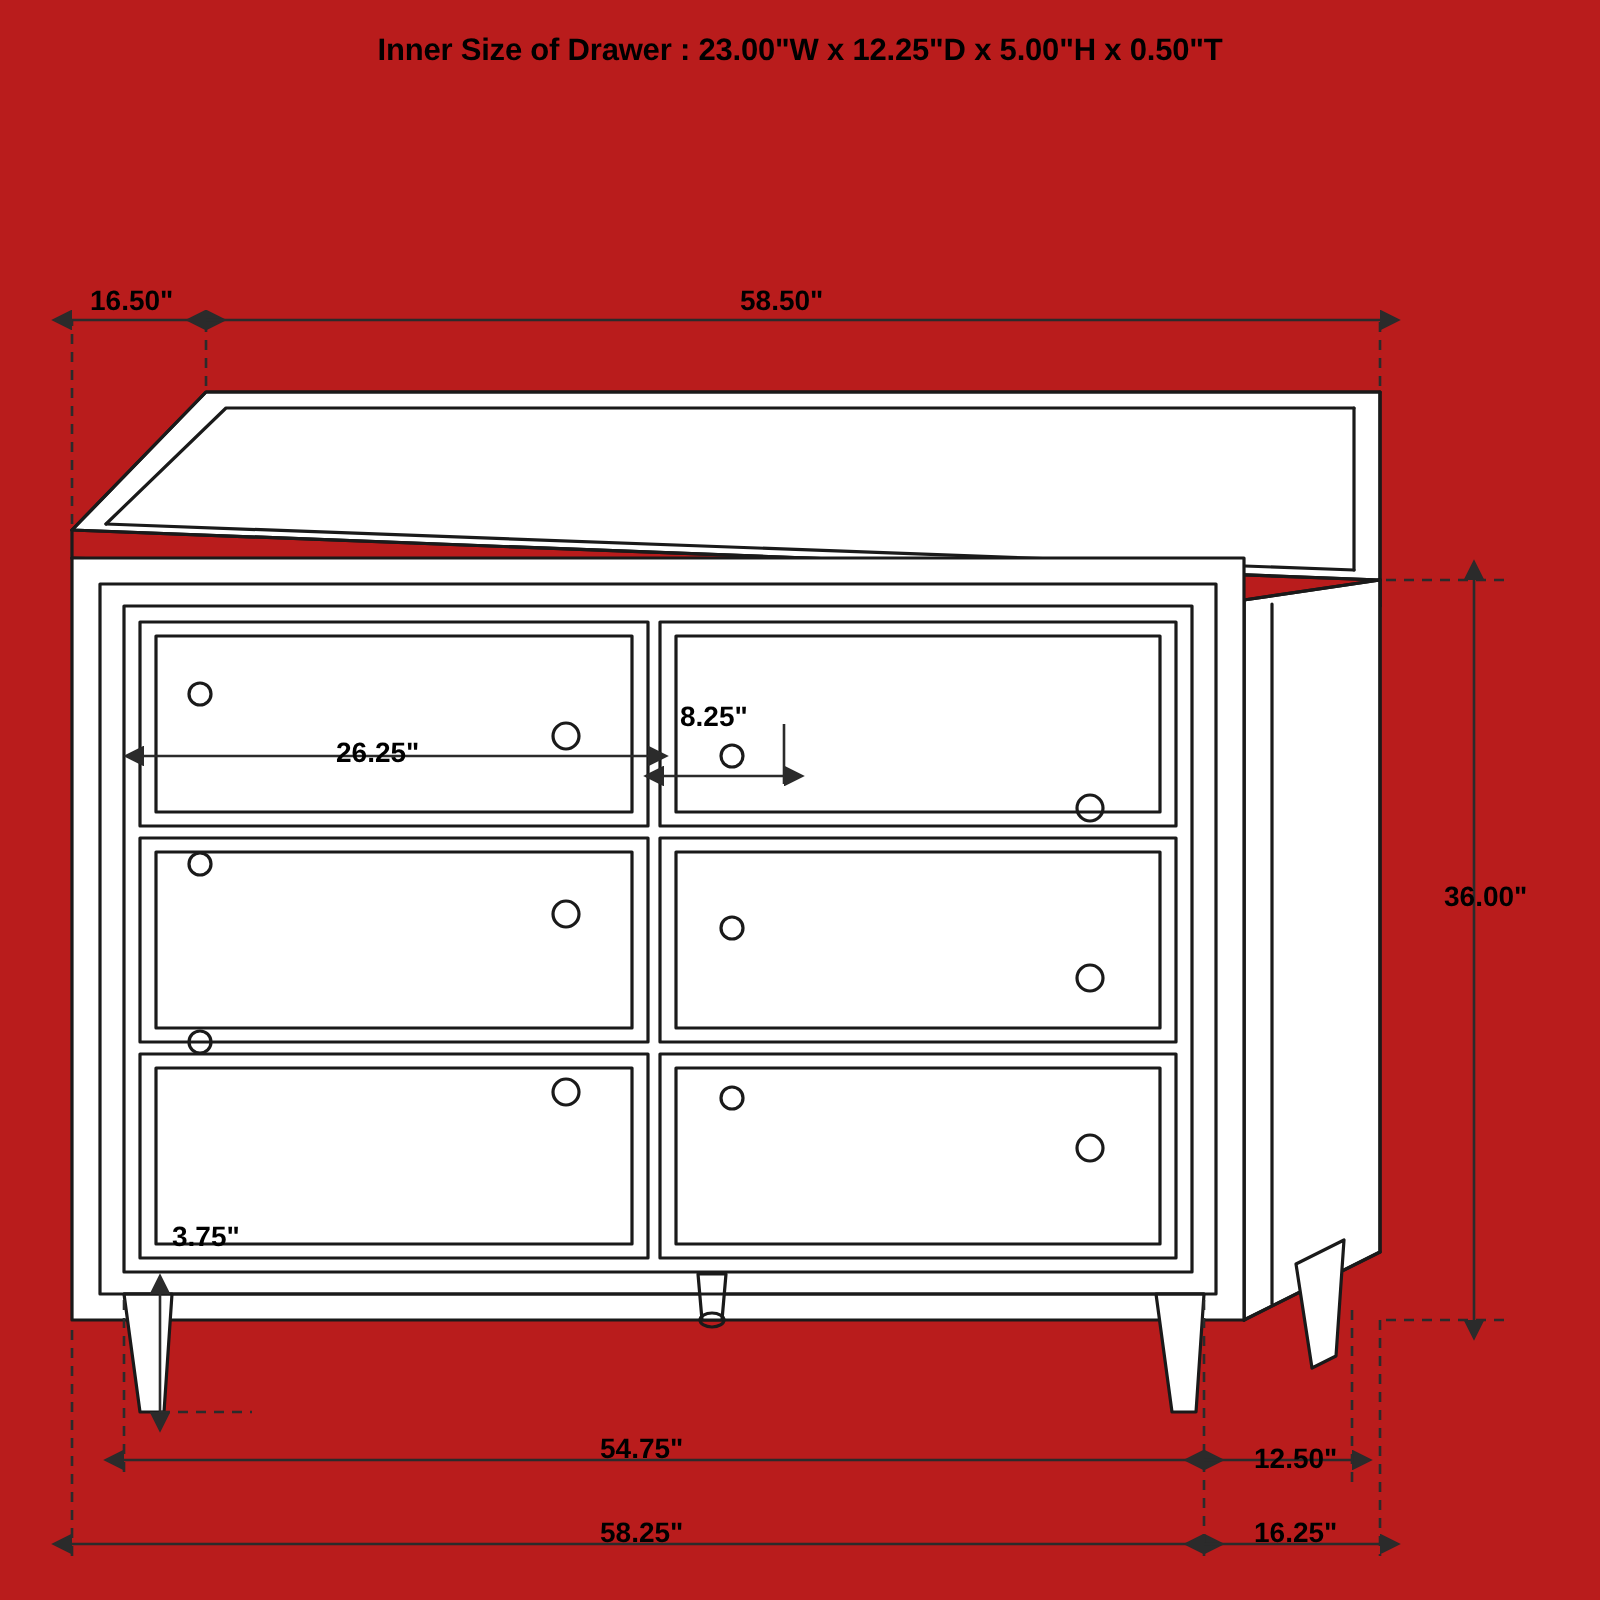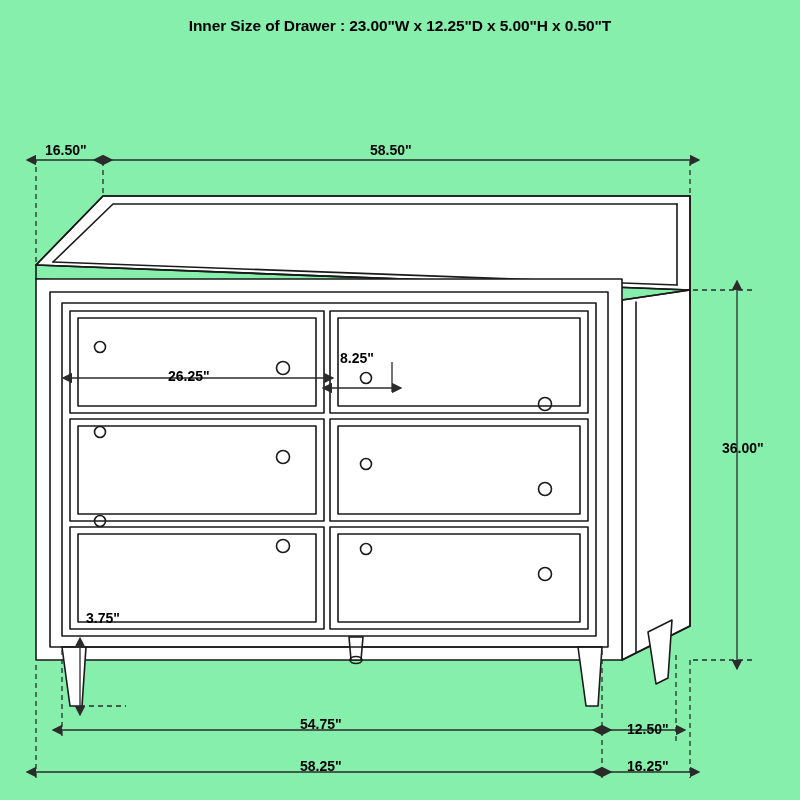--- a/index.html
+++ b/index.html
@@ -4,21 +4,21 @@
 <style>
   html, body {
     margin: 0;
     padding: 0;
     background: #ffffff;
   }
   #page {
     position: relative;
     width: 800px;
     height: 800px;
-    background: #86efac;
+    background: #b91c1c;
     font-family: "Liberation Sans", sans-serif;
     overflow: hidden;
   }
   #title {
     position: absolute;
     top: 17px;
     left: 0;
     width: 800px;
     text-align: center;
     font-size: 15.5px;

